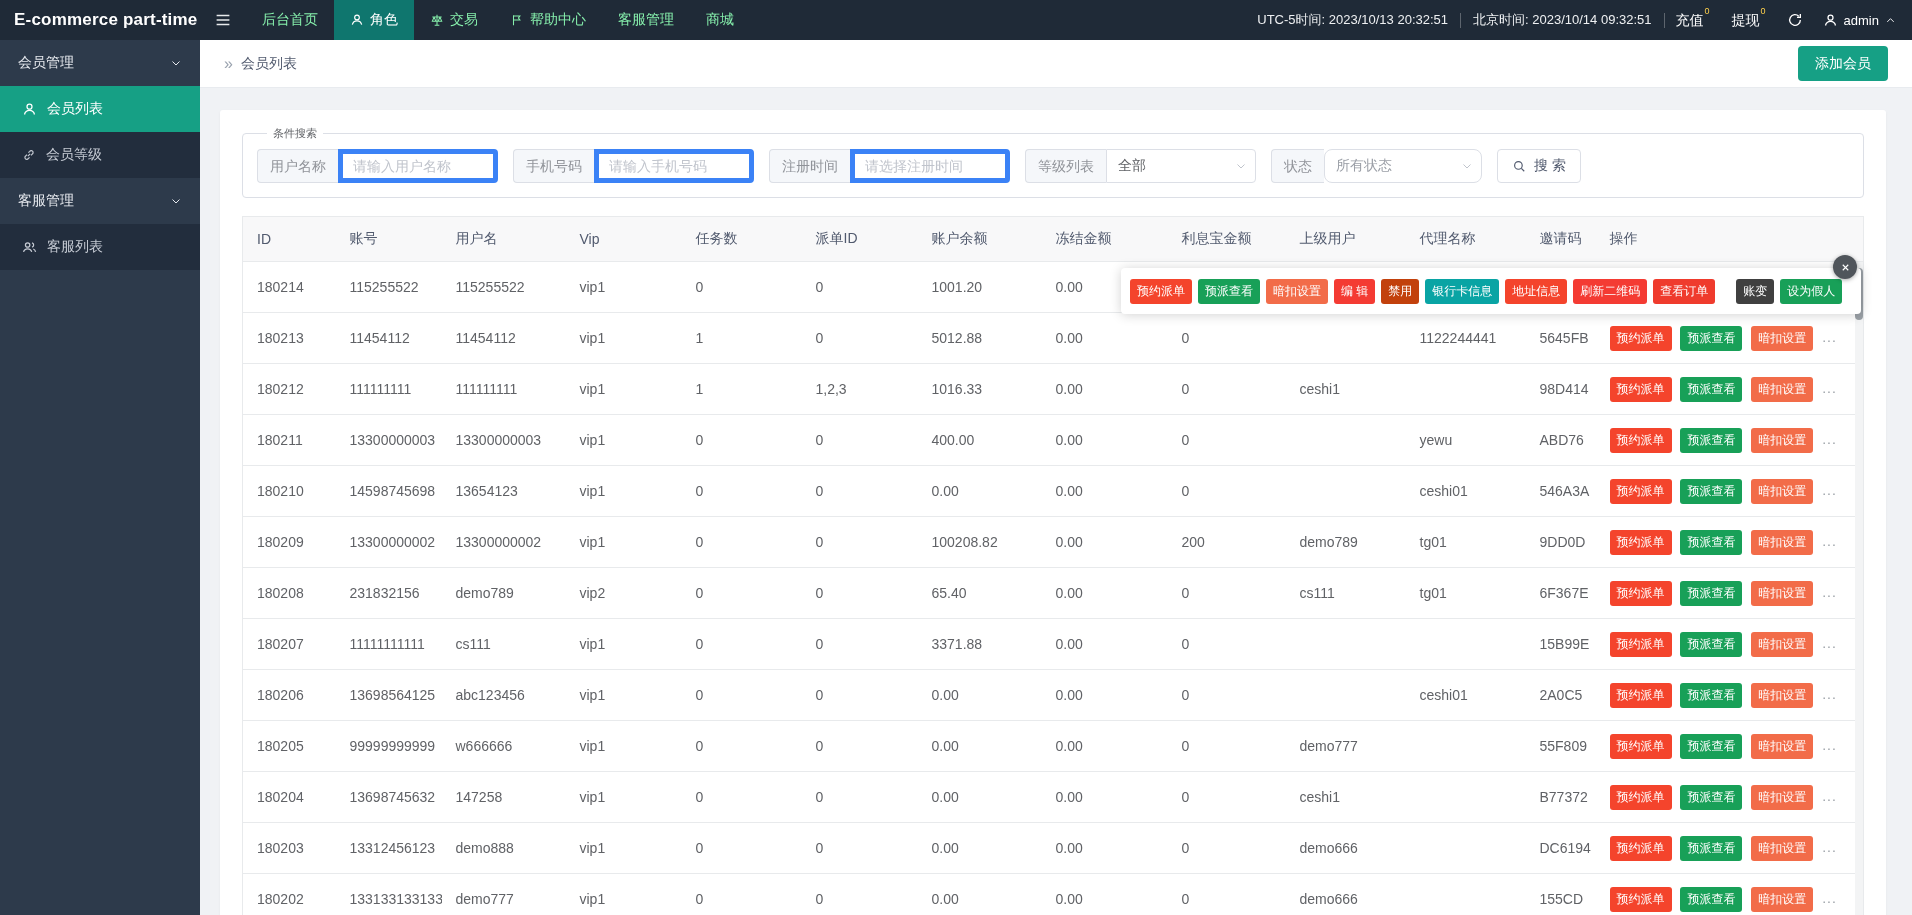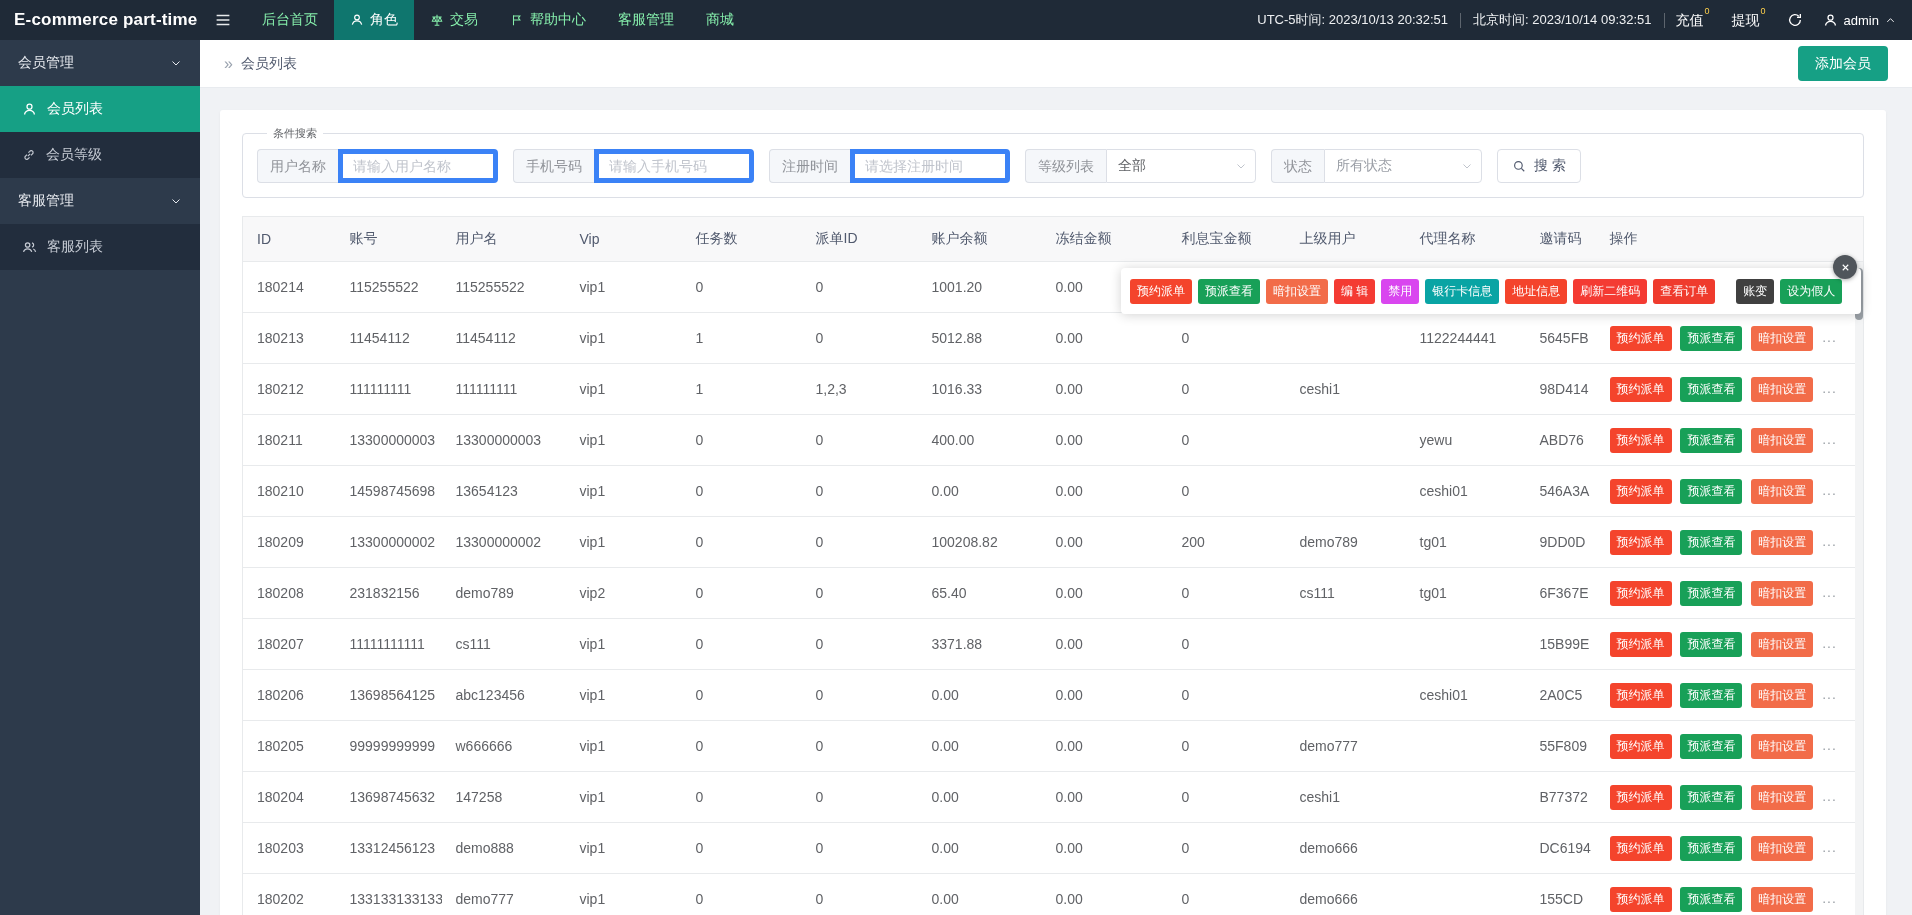--- a/index.html
+++ b/index.html
@@ -39,21 +39,21 @@
 
   
   fieldset { border:1px solid #dcdfe6; border-radius:4px; padding:4px 14px 14px; }
   legend { font-size:11px; color:#606266; padding:0 6px; margin-left:10px; }
   .search-row { display:flex; align-items:center; gap:15px; margin-top:4px; }
   .ig { display:flex; }
   .ig-label { height:34px; line-height:32px; border:1px solid #dcdfe6; border-right:none; background:#f5f7fa; color:#909399; padding:0 12px; font-size:14px; border-radius:4px 0 0 4px; white-space:nowrap; }
   .ig input { height:34px; width:160px; border:5px solid #3b82f6; border-radius:0 4px 4px 0; padding:0 10px; font-size:14px; color:#606266; font-family:inherit; outline:none; }
   .ig input::placeholder { color:#c0c4cc; }
   .ig-select { height:34px; border:1px solid #dcdfe6; border-radius:0 4px 4px 0; background:#fff; display:flex; align-items:center; justify-content:space-between; padding:0 8px 0 11px; cursor:pointer; color:#606266; }
-  .ig-select.muted { color:#9a9ea6; }
+  .ig-select.muted { color:#9a9ea6;border-radius:8px; }
   .ig-select .chev { color:#c0c4cc; }
   .search-btn { height:34px; display:inline-flex; align-items:center; gap:8px; border:1px solid #dcdfe6; background:#fff; border-radius:4px; padding:0 14px; font-size:14px; color:#515a6e; cursor:pointer; font-family:inherit; }
 
   
   .table-wrap { position:relative; margin-top:18px; }
   table { width:100%; border-collapse:collapse; table-layout:fixed; font-size:14px; color:#606266; border:1px solid #e8eaec; }
   thead th { background:#f8f8f9; height:45px; text-align:left; padding:0 4px 0 14px; font-weight:400; color:#515a6e; border-bottom:1px solid #e8eaec; white-space:nowrap; overflow:hidden; }
   tbody td { height:51px; padding:0 2px 0 14px; border-bottom:1px solid #e8eaec; background:#fff; white-space:nowrap; overflow:hidden; }
 
   .op-btn { border:none; color:#fff; font-size:12px; padding:4px 7px; border-radius:3px; margin-right:5px; cursor:pointer; font-family:inherit; white-space:nowrap; }
@@ -554,21 +554,21 @@
         <div class="vscroll-track">
           <div class="vscroll-thumb"></div>
         </div>
 
         <div class="popup">
           <div class="popup-buttons" style="display:flex;align-items:center;">
               <button class="op-btn" style="background: rgb(244, 68, 44);">预约派单</button>
               <button class="op-btn" style="background: rgb(24, 160, 88);">预派查看</button>
               <button class="op-btn" style="background: rgb(242, 108, 73);">暗扣设置</button>
               <button class="op-btn" style="background: rgb(244, 59, 51);">编 辑</button>
-              <button class="op-btn" style="background: #d946ef; text-align: right;">禁用</button>
+              <button class="op-btn" style="background: #c2410c; text-align: right;">禁用</button>
               <button class="op-btn" style="background: rgb(9, 164, 164);">银行卡信息</button>
               <button class="op-btn" style="background: rgb(244, 68, 44);">地址信息</button>
               <button class="op-btn" style="background: rgb(244, 59, 51);">刷新二维码</button>
               <button class="op-btn" style="background: rgb(239, 59, 45);">查看订单</button>
               <button class="op-btn" style="background: #404040; margin-left: 15px;">账变</button>
               <button class="op-btn" style="background: rgb(24, 160, 88);">设为假人</button>
             </div>
           <div class="popup-close">
             <svg viewBox="0 0 24 24" width="11" height="11" fill="none" stroke="currentColor" stroke-width="2.4">
                 <path d="M6 6l12 12M18 6L6 18"></path>

